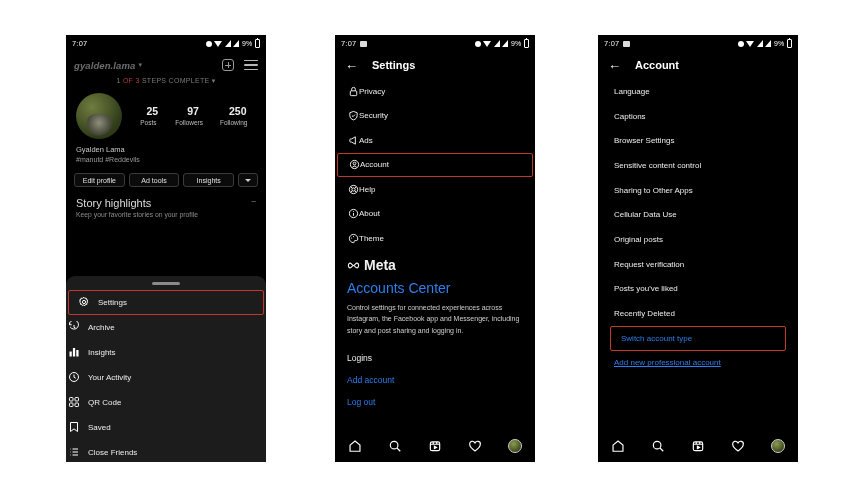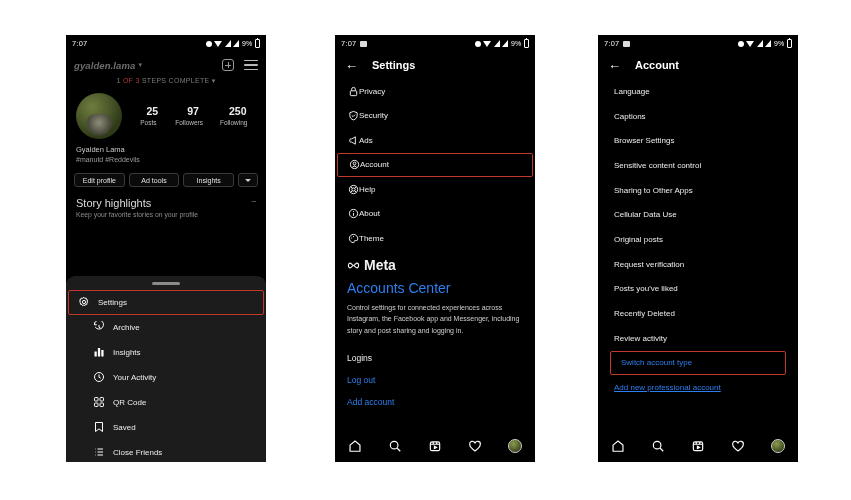--- a/index.html
+++ b/index.html
@@ -101,21 +101,21 @@
 
   
   .sheet {
     position:absolute; left:0; right:0; bottom:0; top: 241px;
     background:#1c1c1c; border-radius: 9px 9px 0 0;
     padding-top: 3px;
   }
   .sheet-handle { width:28px; height:2.5px; background:#8a8a8a; border-radius:2px; margin: 3px auto 5px auto;}
   .menu-item {
     display:flex; align-items:center; gap:8px;
-    padding: 0 26px; height: 25px; color:#ededed; font-size:8px;
+    padding: 0 1px; height: 25px; color:#ededed; font-size:8px;
   }
   .menu-item .mi-ic { width:13px; height:13px; flex:none; color:#ededed; display:flex; align-items:center; justify-content:center;}
   .menu-item.hl { border:1.4px solid #c0392b; border-radius:2px; margin: 0 2px; padding: 0 8px; }
 
   
   .scr-head { display:flex; align-items:center; gap:14px; padding: 6px 10px 8px 10px; }
   .back-arrow { color:#fff; font-size:13px; line-height:13px; }
   .scr-title { color:#fff; font-size:11px; font-weight:bold; }
 
   .s-item {
@@ -405,22 +405,22 @@
               <path d="M3 8c0-3 1.6-5 3.6-5C9.6 3 11.4 8 14 8s4.4-5 7.4-5C23.4 3 25 5 25 8s-1.6 5-3.6 5C18.4 13 16.6 8 14 8s-4.4 5-7.4 5C4.6 13 3 11 3 8z"></path>
             </svg>
         </span>
         <span>Meta</span>
       </div>
       <div class="meta-link">Accounts Center</div>
       <div class="meta-desc">Control settings for connected experiences across Instagram, the Facebook app and Messenger, including story and post sharing and logging in.</div>
     </div>
 
     <div class="logins-lbl">Logins</div>
+    <div class="login-link">Add account</div>
     <div class="login-link">Log out</div>
-    <div class="login-link">Add account</div>
 
     <div class="botnav">
       <span class="nav-ic">
         <svg width="14" height="14" viewBox="0 0 24 24" fill="none" stroke="#fff" stroke-width="2">
             <path d="M3.5 10.5L12 3.5l8.5 7V21H3.5z"></path>
           </svg>
       </span>
       <span class="nav-ic">
         <svg width="14" height="14" viewBox="0 0 24 24" fill="none" stroke="#fff" stroke-width="2">
             <circle cx="10.5" cy="10.5" r="6.5"></circle>
@@ -468,21 +468,20 @@
     <div class="a-item">Language</div>
     <div class="a-item">Captions</div>
     <div class="a-item">Browser Settings</div>
     <div class="a-item">Sensitive content control</div>
     <div class="a-item">Sharing to Other Apps</div>
     <div class="a-item">Cellular Data Use</div>
     <div class="a-item">Original posts</div>
     <div class="a-item">Request verification</div>
     <div class="a-item">Posts you've liked</div>
     <div class="a-item">Recently Deleted</div>
-    <div class="a-item">Review activity</div>
     <div class="a-item hl">Switch account type</div>
     <div class="a-item blue">Add new professional account</div>
 
     <div class="botnav">
       <span class="nav-ic">
         <svg width="14" height="14" viewBox="0 0 24 24" fill="none" stroke="#fff" stroke-width="2">
             <path d="M3.5 10.5L12 3.5l8.5 7V21H3.5z"></path>
           </svg>
       </span>
       <span class="nav-ic">

